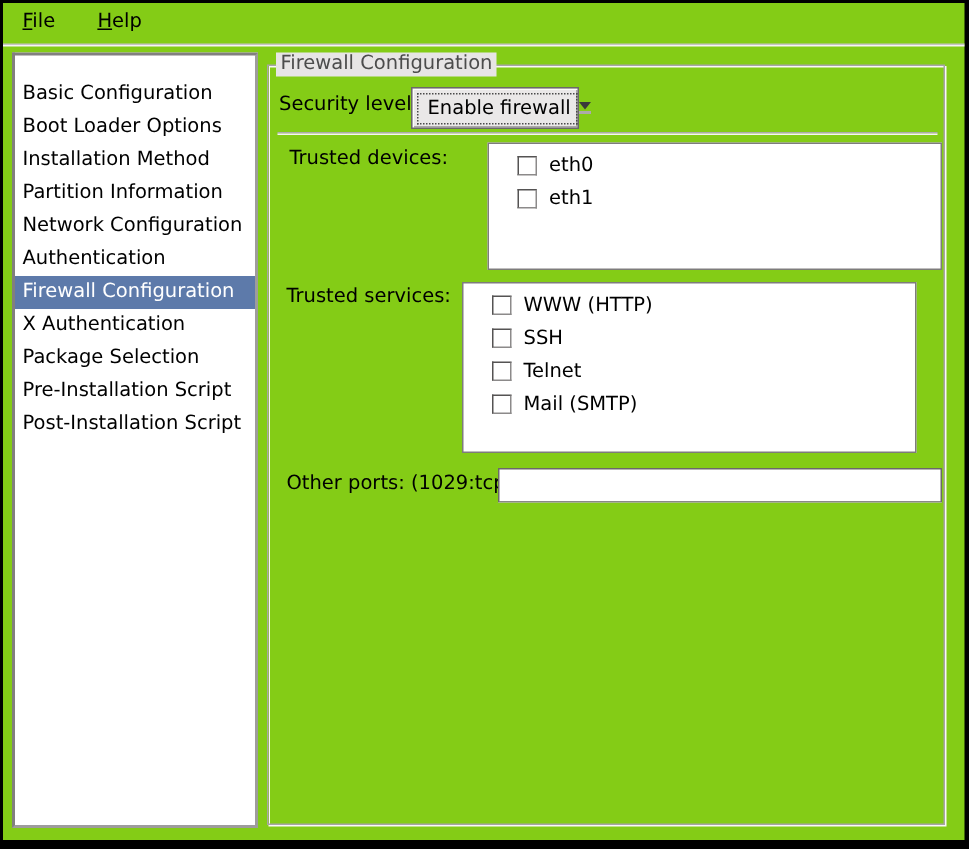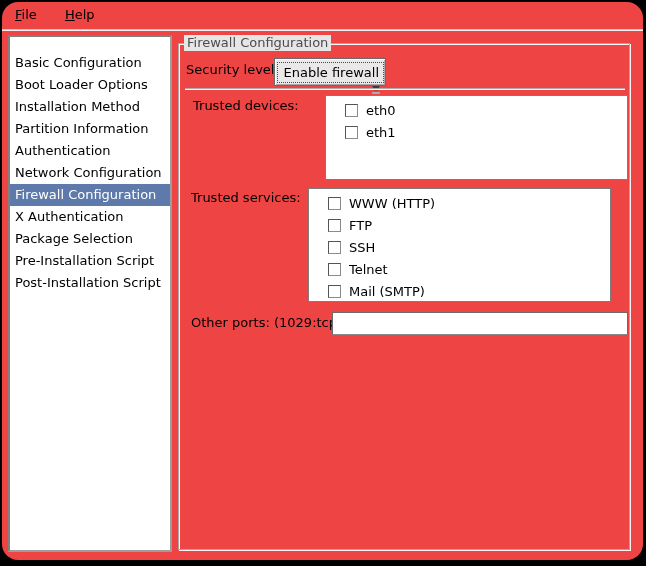--- a/index.html
+++ b/index.html
@@ -6,22 +6,21 @@
   html,body { margin:0; padding:0; }
   body {
     width:646px; height:566px; position:relative;
     background:#000;
     font-family:"DejaVu Sans","Liberation Sans",sans-serif;
     font-size:13px; color:#000;
     overflow:hidden;
   }
   .content {
     position:absolute; left:2px; top:2px; right:3px; bottom:6px;
-    background:#ef4444;
-    border-radius:16px;
+    background:#84cc16;
   }
 
   
   .menubar { position:absolute; left:0; top:0; right:0; height:27px; }
   .menu-item {
     display:inline-block; line-height:26px; padding:0 3px; cursor:default;
   }
   .menu-item::first-letter { text-decoration:underline; }
   .menu-file { margin-left:10px; }
   .menu-help { margin-left:18px; }
@@ -55,21 +54,21 @@
     color:#4c4c4c; white-space:nowrap;
   }
   .lbl { position:absolute; line-height:22px; white-space:nowrap; }
 
   
   .combo {
     position:absolute; left:95px; top:14px; width:112px; height:28px;
     background:#eae8e8;
     border:1px solid #6b6969;
     box-shadow: inset 1px 1px 0 #fdfdfd, inset -1px -1px 0 #aaa8a8;
-    display:flex; align-items:flex-end; cursor:default;flex-direction:column;
+    display:flex; align-items:center; cursor:default;
   }
   .combo-text {
     flex:1; margin:3px 1px 3px 3px; border:1px dotted #4a4a4a;
     padding:1px 4px 0 6px; line-height:18px; white-space:nowrap;
   }
   .combo-arrow {
     width:19px; display:flex; flex-direction:column;
     align-items:center; justify-content:center;
   }
   .tri {
@@ -119,22 +118,22 @@
     <span class="menu-item menu-file">File</span>
     <span class="menu-item menu-help">Help</span>
   </div>
   <div class="menubar-sep"></div>
 
   <div class="sidebar">
     <div class="side-item">Basic Configuration</div>
     <div class="side-item">Boot Loader Options</div>
     <div class="side-item">Installation Method</div>
     <div class="side-item">Partition Information</div>
+    <div class="side-item">Network Configuration</div>
     <div class="side-item">Authentication</div>
-    <div class="side-item">Network Configuration</div>
     <div class="side-item selected">Firewall Configuration</div>
     <div class="side-item">X Authentication</div>
     <div class="side-item">Package Selection</div>
     <div class="side-item">Pre-Installation Script</div>
     <div class="side-item">Post-Installation Script</div>
   </div>
 
   <div class="frame">
     <span class="frame-title">Firewall Configuration</span>
 
@@ -162,24 +161,20 @@
     </div>
 
     <span class="lbl svc-label">Trusted services:</span>
     <div class="listbox services-box">
       <div class="cb-row">
         <span class="cb"></span>
         <span class="cb-label">WWW (HTTP)</span>
       </div>
       <div class="cb-row">
         <span class="cb"></span>
-        <span class="cb-label">FTP</span>
-      </div>
-      <div class="cb-row">
-        <span class="cb"></span>
         <span class="cb-label">SSH</span>
       </div>
       <div class="cb-row">
         <span class="cb"></span>
         <span class="cb-label">Telnet</span>
       </div>
       <div class="cb-row">
         <span class="cb"></span>
         <span class="cb-label">Mail (SMTP)</span>
       </div>

